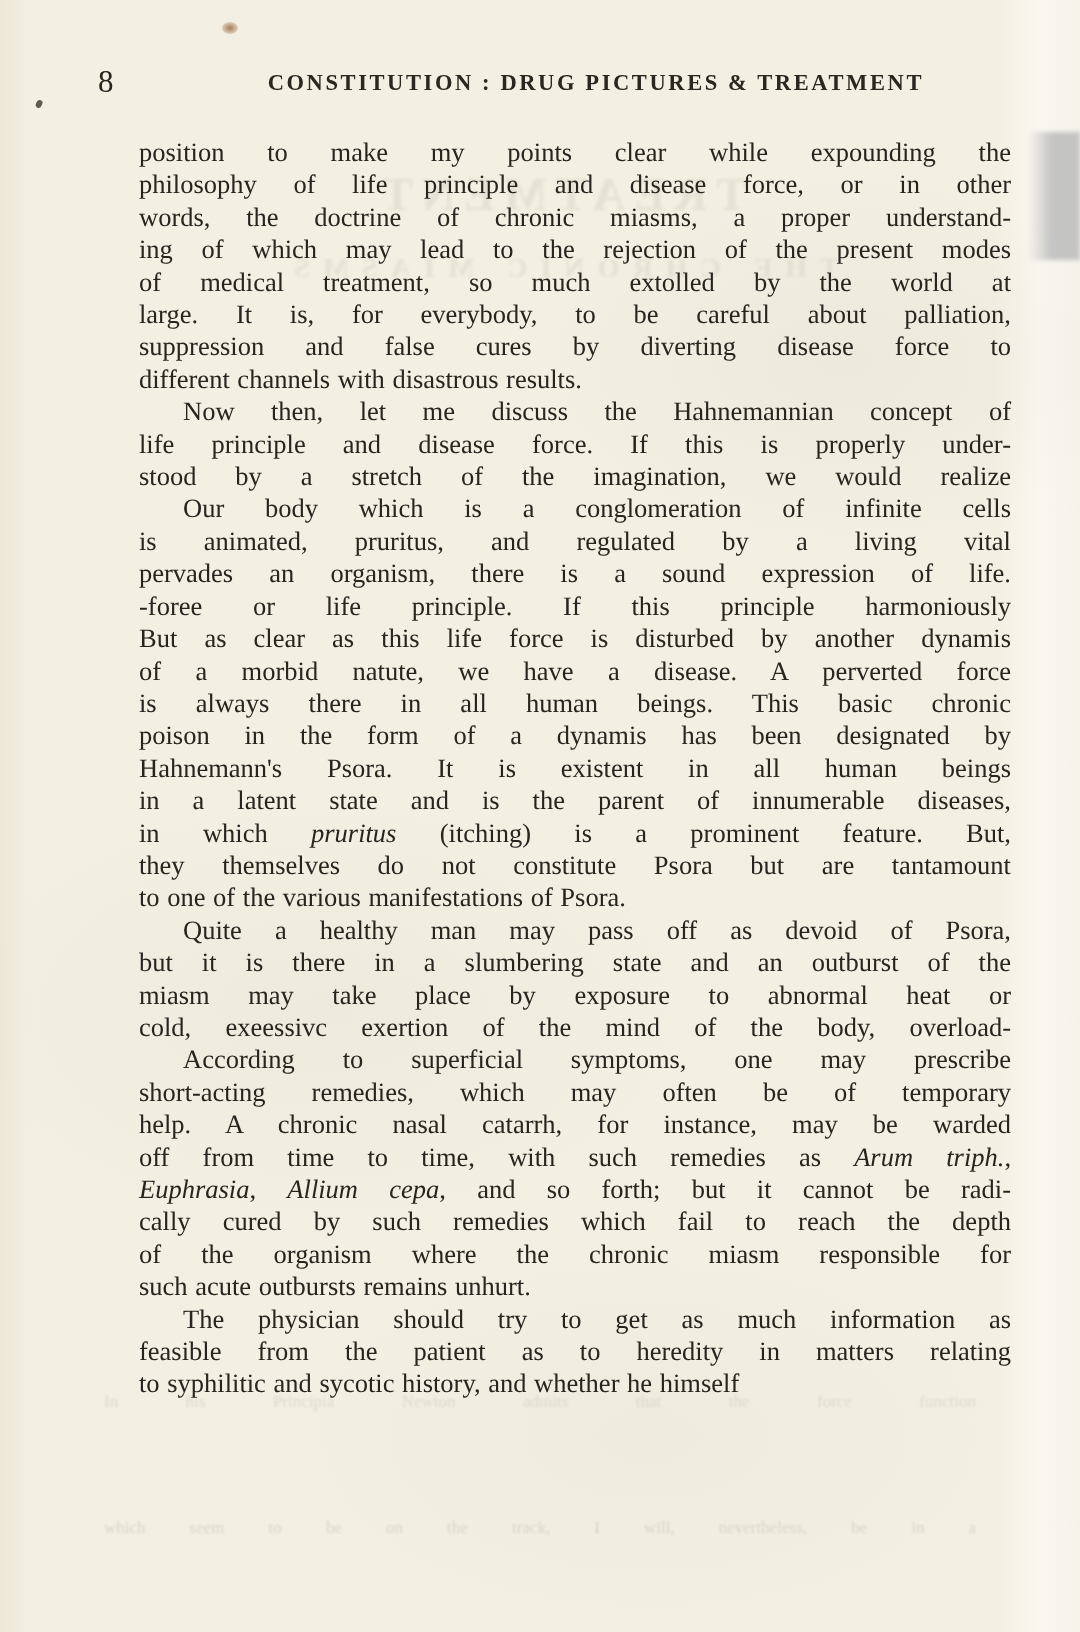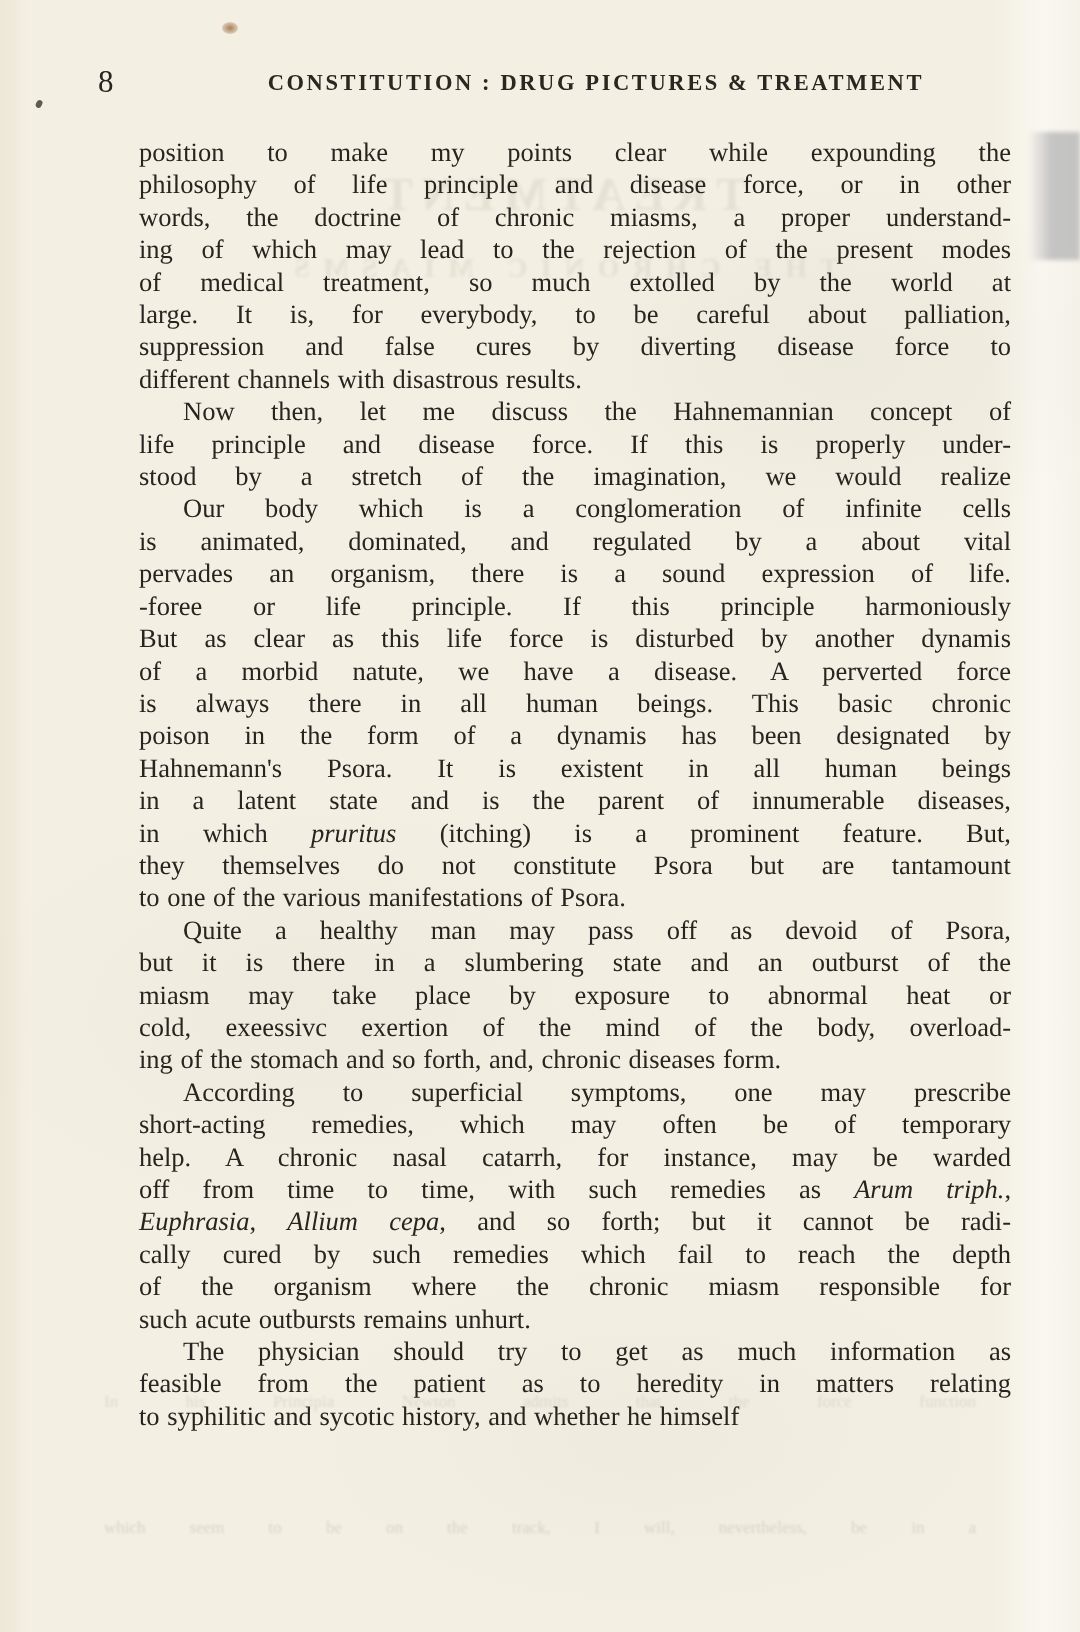--- a/index.html
+++ b/index.html
@@ -175,39 +175,38 @@
         <div class="line"><span>suppression and false cures by diverting disease force to</span></div>
         <div class="line lastline"><span>different channels with disastrous results.</span></div>
       </div>
       <div class="para">
         <div class="line firstline"><span>Now then, let me discuss the Hahnemannian concept of</span></div>
         <div class="line"><span>life principle and disease force.  If this is properly under-</span></div>
         <div class="line"><span>stood by a stretch of the imagination, we would realize</span></div>
       </div>
       <div class="para">
         <div class="line firstline"><span>Our body which is a conglomeration of infinite cells</span></div>
-        <div class="line"><span>is animated, dominated, and regulated by a about vital</span></div>
+        <div class="line"><span>is animated, pruritus, and regulated by a living vital</span></div>
         <div class="line"><span>pervades an organism, there is a sound expression of life.</span></div>
         <div class="line"><span>-foree or life principle.  If this principle harmoniously</span></div>
         <div class="line"><span>But as clear as this life force is disturbed by another dynamis</span></div>
         <div class="line"><span>of a morbid natute, we have a disease.  A perverted force</span></div>
         <div class="line"><span>is always there in all human beings.  This basic chronic</span></div>
         <div class="line"><span>poison in the form of a dynamis has been designated by</span></div>
         <div class="line"><span>Hahnemann's Psora.  It is existent in all human beings</span></div>
         <div class="line"><span>in a latent state and is the parent of innumerable diseases,</span></div>
         <div class="line"><span>in which </span><span class="it">pruritus</span><span> (itching) is a prominent feature.  But,</span></div>
         <div class="line"><span>they themselves do not constitute Psora but are tantamount</span></div>
         <div class="line lastline"><span>to one of the various manifestations of Psora.</span></div>
       </div>
       <div class="para">
         <div class="line firstline"><span>Quite a healthy man may pass off as devoid of Psora,</span></div>
         <div class="line"><span>but it is there in a slumbering state and an outburst of the</span></div>
         <div class="line"><span>miasm may take place by exposure to abnormal heat or</span></div>
         <div class="line"><span>cold, exeessivc exertion of the mind of the body, overload-</span></div>
-        <div class="line lastline"><span>ing of the stomach and so forth, and, chronic diseases form.</span></div>
       </div>
       <div class="para">
         <div class="line firstline"><span>According to superficial symptoms, one may prescribe</span></div>
         <div class="line"><span>short-acting remedies, which may often be of temporary</span></div>
         <div class="line"><span>help. A chronic nasal catarrh, for instance, may be warded</span></div>
         <div class="line"><span>off from time to time, with such remedies as </span><span class="it">Arum triph.</span><span>,</span></div>
         <div class="line"><span class="it">Euphrasia</span><span>, </span><span class="it">Allium cepa</span><span>, and so forth; but it cannot be radi-</span></div>
         <div class="line"><span>cally cured by such remedies which fail to reach the depth</span></div>
         <div class="line"><span>of the organism where the chronic miasm responsible for</span></div>
         <div class="line lastline"><span>such acute outbursts remains unhurt.</span></div>

